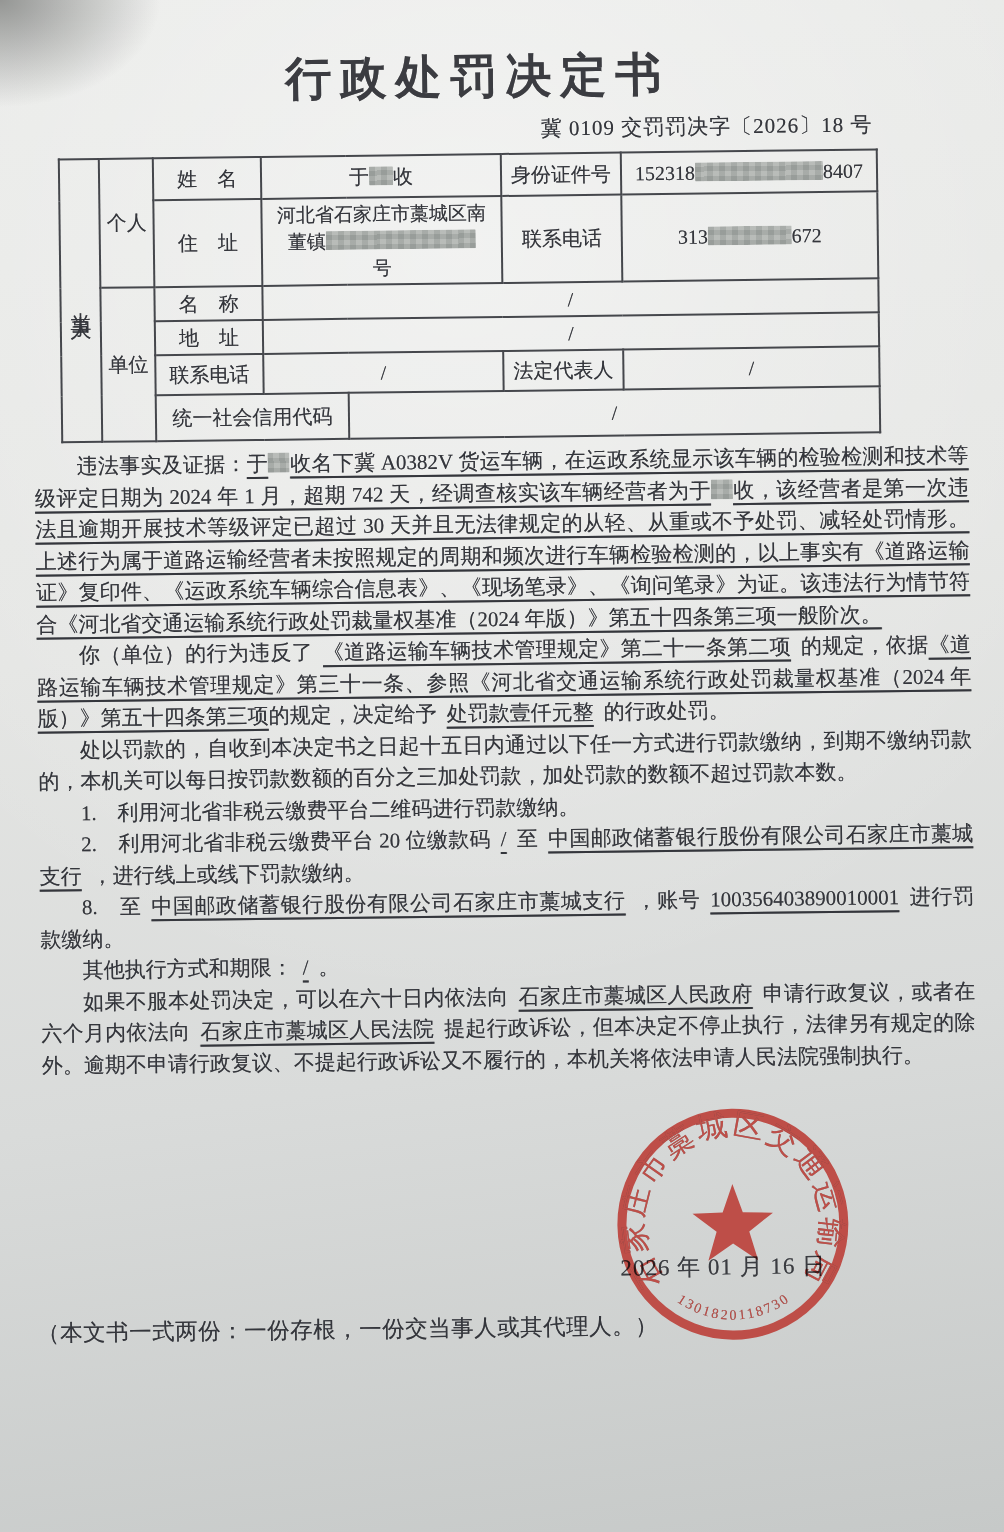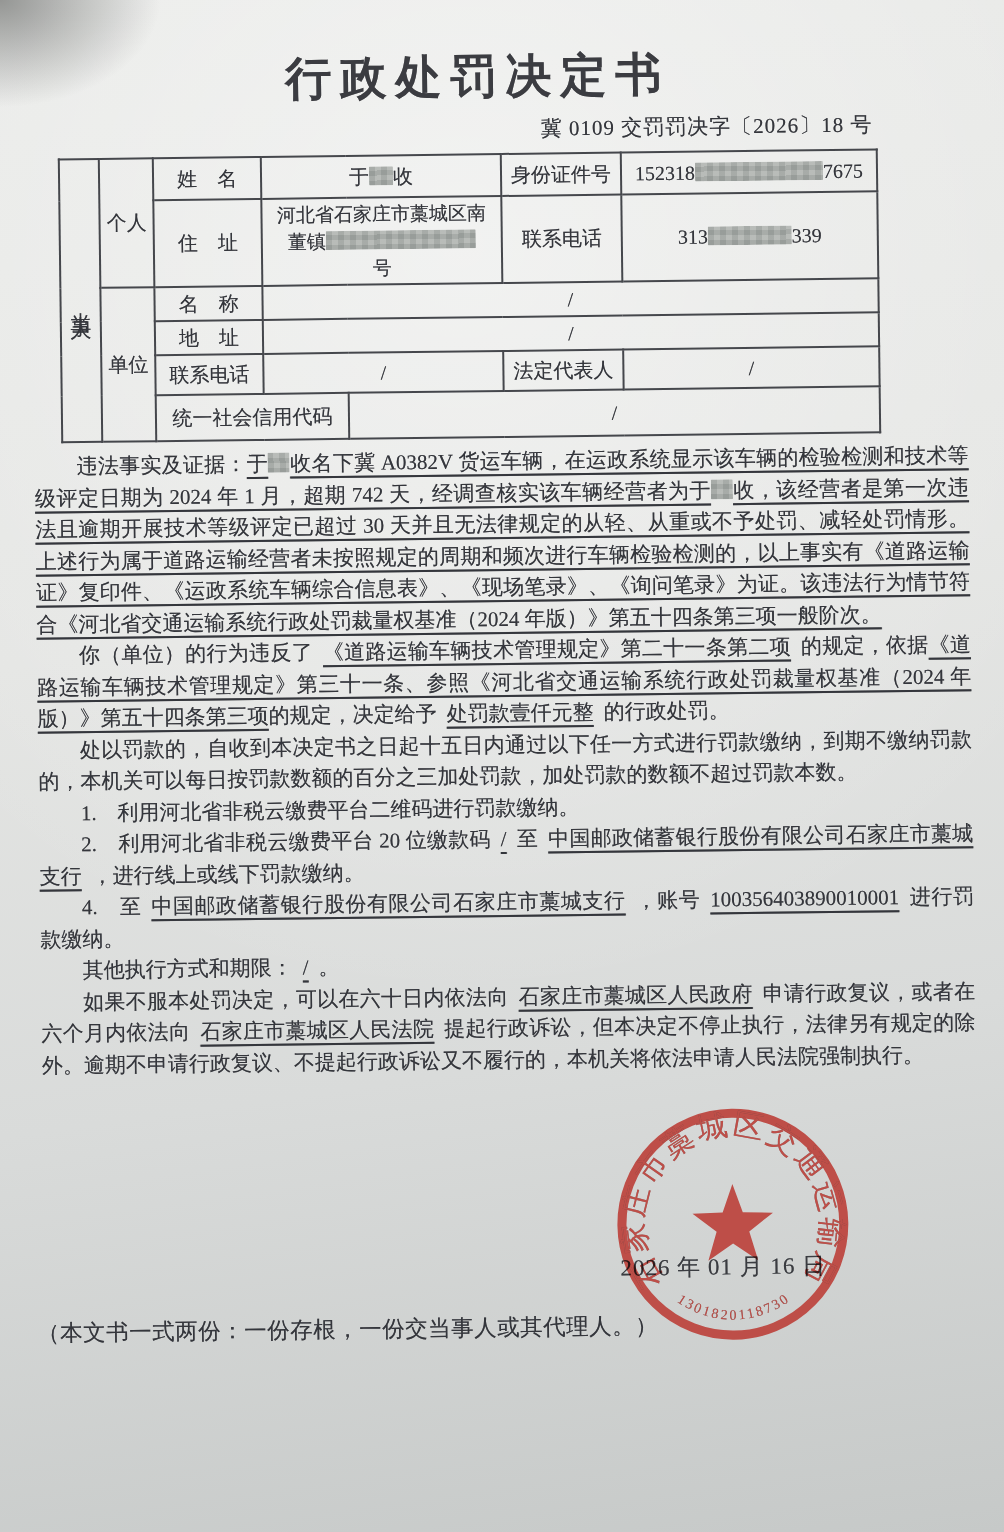--- a/index.html
+++ b/index.html
@@ -134,31 +134,31 @@
           <col style="width:120px">
           <col style="width:256px">
       </colgroup>
       <tbody>
           <tr class="r1">
         <td class="party-head" rowspan="6">当事人</td>
         <td rowspan="2">个人</td>
         <td>姓　名</td>
         <td colspan="2"><span>于</span><span class="rd rd-name"></span><span>收</span></td>
         <td>身份证件号</td>
-        <td><span>152318</span><span class="rd rd-id"></span><span>7675</span></td>
+        <td><span>152318</span><span class="rd rd-id"></span><span>8407</span></td>
       </tr>
       <tr class="r2">
         <td>住　址</td>
         <td colspan="2" class="addr-cell">
           <span>河北省石家庄市藁城区南</span><br>
           <span>董镇</span><span class="rd rd-addr"></span><br>
           <span>号</span>
         </td>
         <td>联系电话</td>
-        <td><span>313</span><span class="rd rd-phone"></span><span>339</span></td>
+        <td><span>313</span><span class="rd rd-phone"></span><span>672</span></td>
       </tr>
       <tr class="r3">
         <td rowspan="4">单位</td>
         <td>名　称</td>
         <td colspan="4">/</td>
       </tr>
       <tr class="r4">
         <td>地　址</td>
         <td colspan="4">/</td>
       </tr>
@@ -179,21 +179,21 @@
       <p><span>违法事实及证据：</span><span class="u">于</span><span class="rd rd-inline u"></span><span class="u">收名下冀 A0382V 货运车辆，在运政系统显示该车辆的检验检测和技术等级评定日期为 2024 年 1 月，超期 742 天，经调查核实该车辆经营者为于</span><span class="rd rd-inline u"></span><span class="u">收，该经营者是第一次违法且逾期开展技术等级评定已超过 30 天并且无法律规定的从轻、从重或不予处罚、减轻处罚情形。上述行为属于道路运输经营者未按照规定的周期和频次进行车辆检验检测的，以上事实有《道路运输证》复印件、《运政系统车辆综合信息表》、《现场笔录》、《询问笔录》为证。该违法行为情节符合《河北省交通运输系统行政处罚裁量权基准（2024 年版）》第五十四条第三项一般阶次。</span></p>
 
       <p><span>你（单位）的行为违反了</span><span class="u u-pad">《道路运输车辆技术管理规定》第二十一条第二项</span><span>的规定，依据</span><span class="u">《道路运输车辆技术管理规定》第三十一条、参照《河北省交通运输系统行政处罚裁量权基准（2024 年版）》第五十四条第三项</span><span>的规定，决定给予</span><span class="u u-pad">处罚款壹仟元整</span><span>的行政处罚。</span></p>
 
       <p>处以罚款的，自收到本决定书之日起十五日内通过以下任一方式进行罚款缴纳，到期不缴纳罚款的，本机关可以每日按罚款数额的百分之三加处罚款，加处罚款的数额不超过罚款本数。</p>
 
       <p>1.　利用河北省非税云缴费平台二维码进行罚款缴纳。</p>
 
       <p><span>2.　利用河北省非税云缴费平台 20 位缴款码</span><span class="u u-pad">/</span><span>至</span><span class="u u-pad">中国邮政储蓄银行股份有限公司石家庄市藁城支行</span><span>，进行线上或线下罚款缴纳。</span></p>
 
-      <p><span>4.　至</span><span class="u u-pad">中国邮政储蓄银行股份有限公司石家庄市藁城支行</span><span>，账号</span><span class="u u-pad">100356403890010001</span><span>进行罚款缴纳。</span></p>
+      <p><span>8.　至</span><span class="u u-pad">中国邮政储蓄银行股份有限公司石家庄市藁城支行</span><span>，账号</span><span class="u u-pad">100356403890010001</span><span>进行罚款缴纳。</span></p>
 
       <p><span>其他执行方式和期限：</span><span class="u u-pad">/</span><span>。</span></p>
 
       <p><span>如果不服本处罚决定，可以在六十日内依法向</span><span class="u u-pad">石家庄市藁城区人民政府</span><span>申请行政复议，或者在六个月内依法向</span><span class="u u-pad">石家庄市藁城区人民法院</span><span>提起行政诉讼，但本决定不停止执行，法律另有规定的除外。逾期不申请行政复议、不提起行政诉讼又不履行的，本机关将依法申请人民法院强制执行。</span></p>
     </div>
 
     <div class="date-line">2026 年 01 月 16 日</div>
     <div class="footnote">（本文书一式两份：一份存根，一份交当事人或其代理人。）</div>
 
     <svg class="stamp" viewBox="0 0 240 240" aria-hidden="true">

